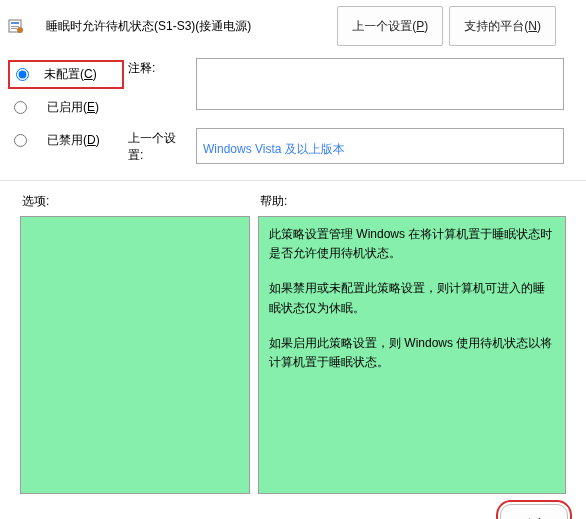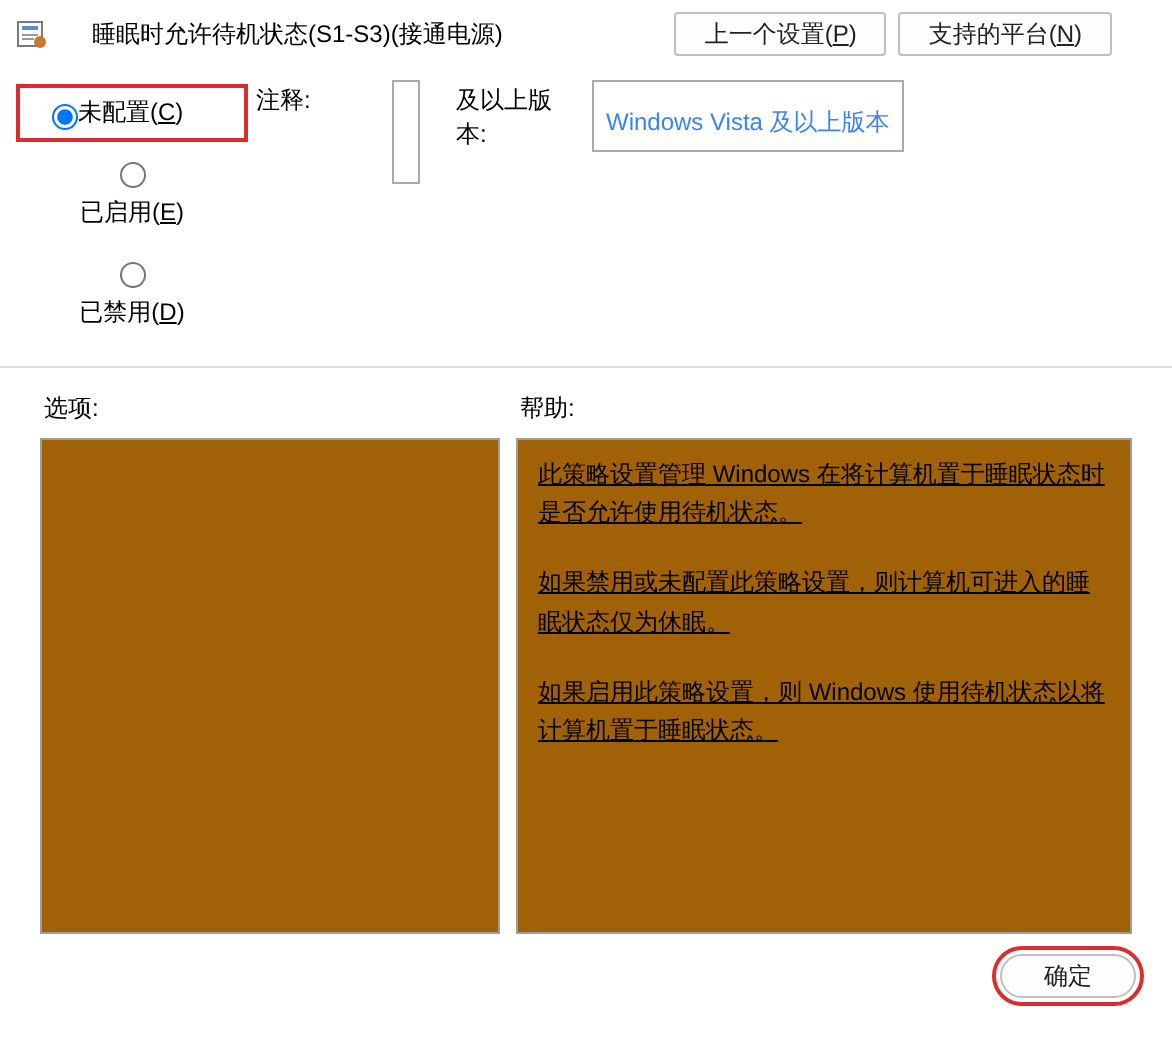--- a/index.html
+++ b/index.html
@@ -23,21 +23,21 @@
       height: 16px;
       display: inline-block;
     }
     .title-text {
       flex: 0 0 auto;
       font-size: 12px;
     }
     .title-spacer { flex: 1; }
     .nav-btns { display: flex; gap: 6px; margin-right: 22px; }
     .btn {
-      height: 22px;
+      height: 40px;
       padding: 1px 14px;
       background: #fdfdfd;
       border: 1px solid #bfbfbf;
       font-size: 12px;
       color: #222;
       cursor: pointer;
       border-radius: 2px;
     }
     .btn u { text-decoration: underline; }
 
@@ -49,38 +49,37 @@
     }
     .radio-block {
       display: flex;
       flex-direction: column;
       gap: 12px;
       padding-top: 6px;
       width: 104px;
     }
     .highlight-box {
       border: 2px solid #da2e2e;
-      padding: 4px 16px;
+      padding: 4px 6px;
       margin: -4px -6px;
       display: flex;
-      align-items: flex-end;
-      gap: 0;
+      align-items: center;
+      gap: 15px;
     }
     .radio-item {
       display: flex;
       align-items: center;
-      gap: 4px;
+      gap: 20px;
       padding: 2px 0;
-      flex-direction: column;
     }
     input[type=radio] { margin: 0; }
     .comment-col {
       flex: 1;
       display: flex;
-      flex-direction: row;
+      flex-direction: column;
       gap: 18px;
       margin-right: 14px;
     }
     .lbl-row { display: flex; align-items: flex-start; gap: 8px; }
     .lbl { width: 60px; padding-top: 2px; }
     .textbox {
       flex: 1;
       border: 1px solid #a9a9a9;
       background: #fff;
       height: 52px;
@@ -98,27 +97,26 @@
     .lower {
       display: flex;
       gap: 8px;
       padding: 0 20px;
     }
     .lower-col { display: flex; flex-direction: column; flex: 1; }
     .lower-col.left { flex: 0 0 230px; }
     .col-label { padding: 2px 2px 6px 2px; }
     .panel {
       border: 1px solid #9e9e9e;
-      background: #a16207;
-      height: 248px;
+      background: #86efac;
+      height: 278px;
       padding: 8px 10px;
       font-size: 12px;
       line-height: 1.6;
       overflow-y: auto;
-      text-decoration: underline;
     }
     .panel p { margin-bottom: 16px; }
     .footer {
       display: flex;
       justify-content: flex-end;
       gap: 10px;
       padding: 10px 18px 0 0;
       align-items: center;
     }
     .footer .btn { min-width: 68px; }
@@ -169,21 +167,21 @@
         <span>已禁用(</span><u>D</u><span>)</span>
       </label>
     </div>
   </div>
   <div class="comment-col">
     <div class="lbl-row">
       <div class="lbl">注释:</div>
       <div class="textbox"></div>
     </div>
     <div class="lbl-row">
-      <div class="lbl">及以上版本:</div>
+      <div class="lbl">上一个设置:</div>
       <div class="textbox platform">Windows Vista 及以上版本</div>
     </div>
   </div>
 </div>
 
 <div class="divider"></div>
 
 <div class="lower">
   <div class="lower-col left">
     <div class="col-label">选项:</div>

